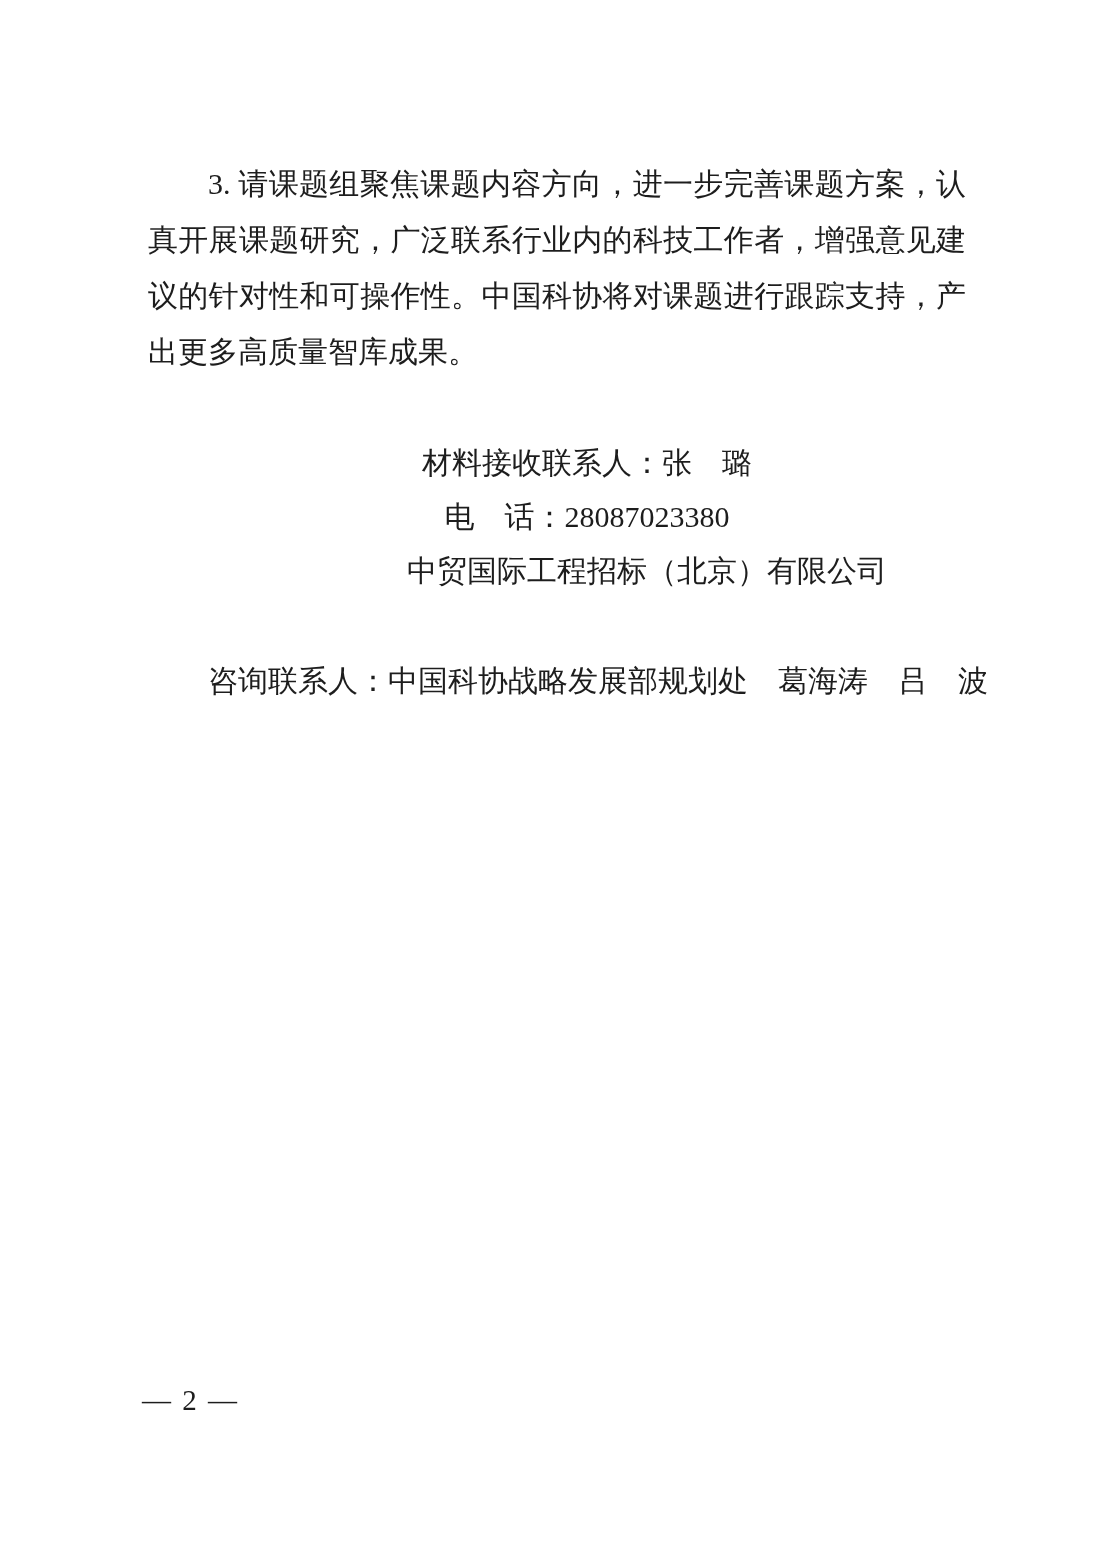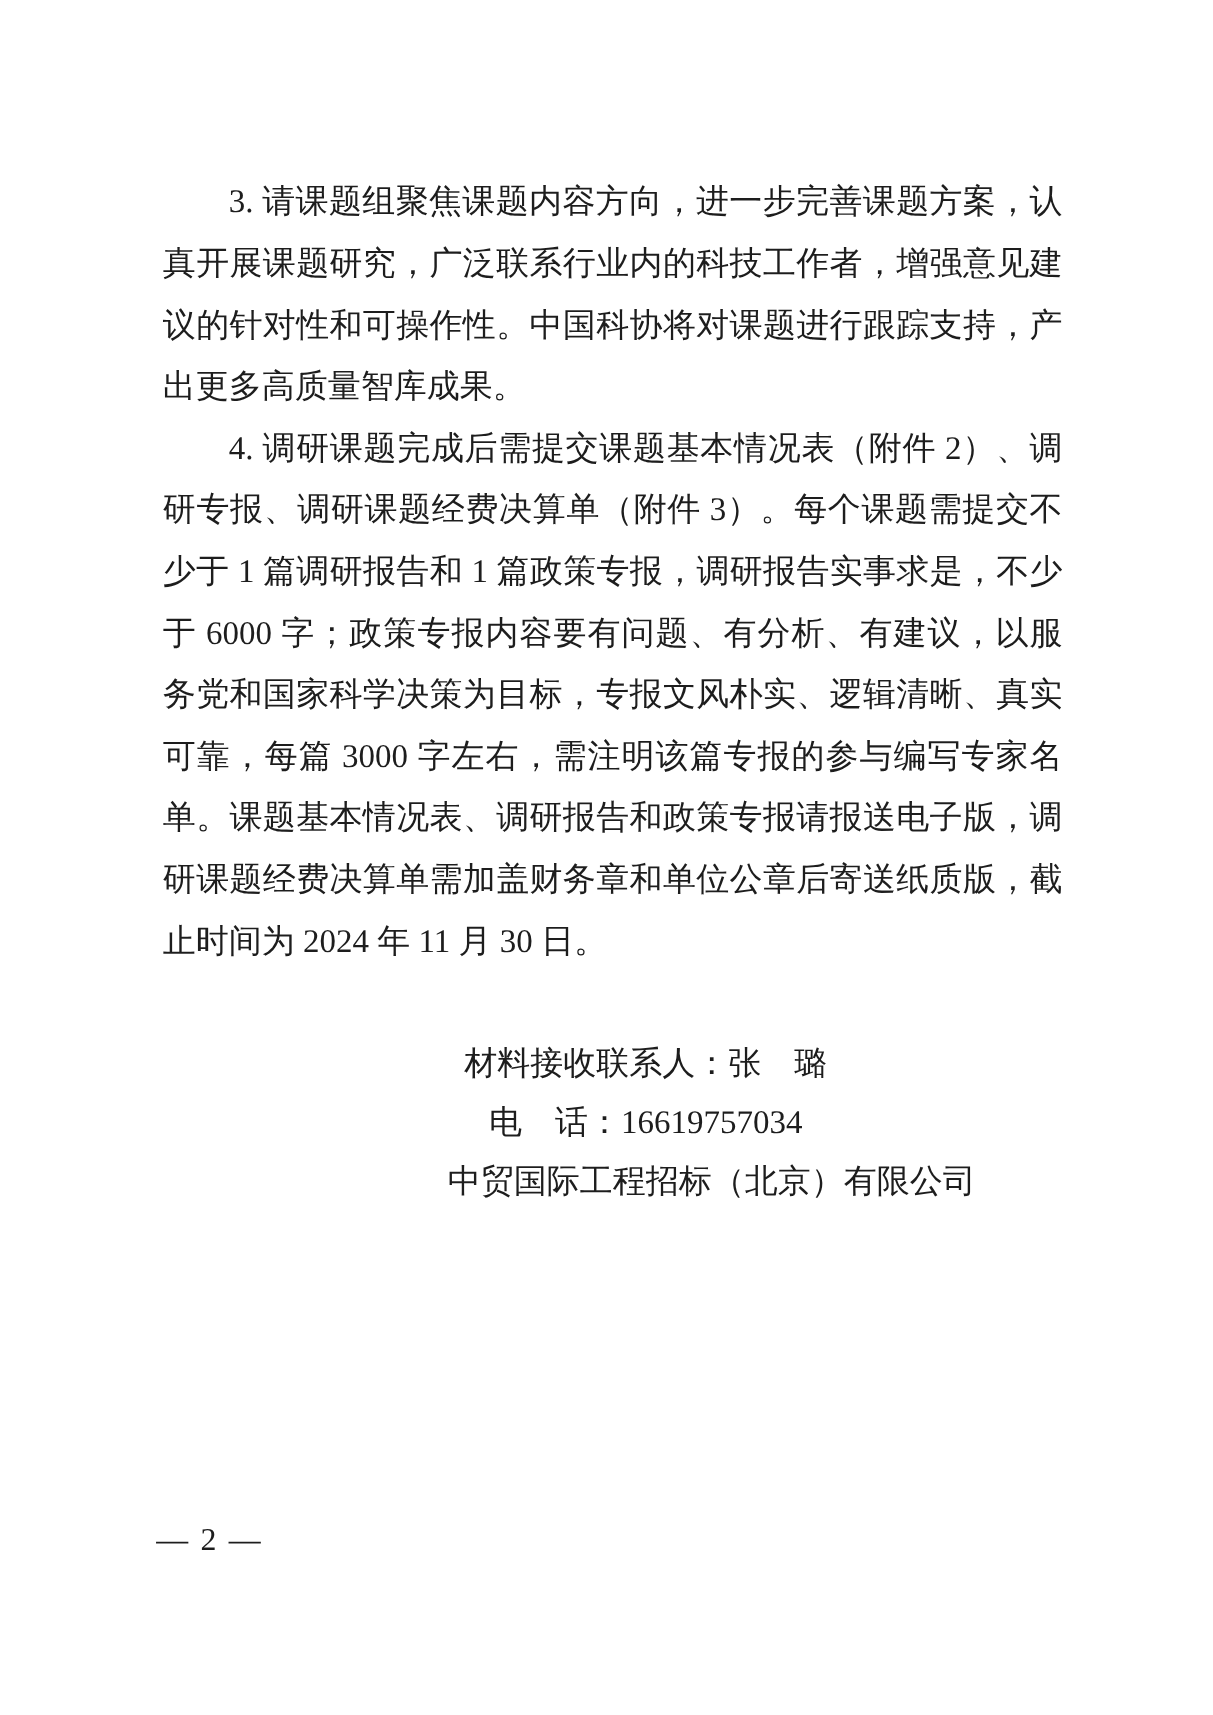--- a/index.html
+++ b/index.html
@@ -56,29 +56,29 @@
   }
 </style>
 </head>
 <body>
 
 <div class="page">
   <div class="content">
 
     <p class="para">3. 请课题组聚焦课题内容方向，进一步完善课题方案，认真开展课题研究，广泛联系行业内的科技工作者，增强意见建议的针对性和可操作性。中国科协将对课题进行跟踪支持，产出更多高质量智库成果。</p>
 
-    <p class="para">4. 调研课题完成后需提交课题基本情况表（附件 2）、调研专报、调研课题经费决算单（附件 3）。每个课题需提交不少于 1 篇调研报告和 1 篇政策专报，调研报告实事求是，不少于 6000 字；政策专报内容要有问题、有分析、有建议，以服务党和国家科学决策为目标，专报文风朴实、逻辑清晰、真实可靠，每篇 3000 字左右，需注明该篇专报的参与编写专家名单。课题基本情况表、调研报告和政策专报请报送电子版，调研课题经费决算单需加盖财务章和单位公章后寄送纸质版，截止时间为 2024 年 11 月 30 日。</p>
 
     <div class="contact-block">
       <p class="cline"><span>材料接收联系人：</span><span>张　璐</span></p>
-      <p class="cline"><span>电　话：</span><span>16619757034</span></p>
+      <p class="cline"><span>电　话：</span><span>28087023380</span></p>
       <p class="cline addr2"><span>中贸国际工程招标（北京）有限公司</span></p>
     </div>
 
     <div class="consult-block">
+      <p class="cline">咨询联系人：中国科协战略发展部规划处　葛海涛　吕　波</p>
     </div>
 
   </div>
 
   <div class="footer">
     <span>— 2 —</span>
   </div>
 </div>
 
 </body></html>

